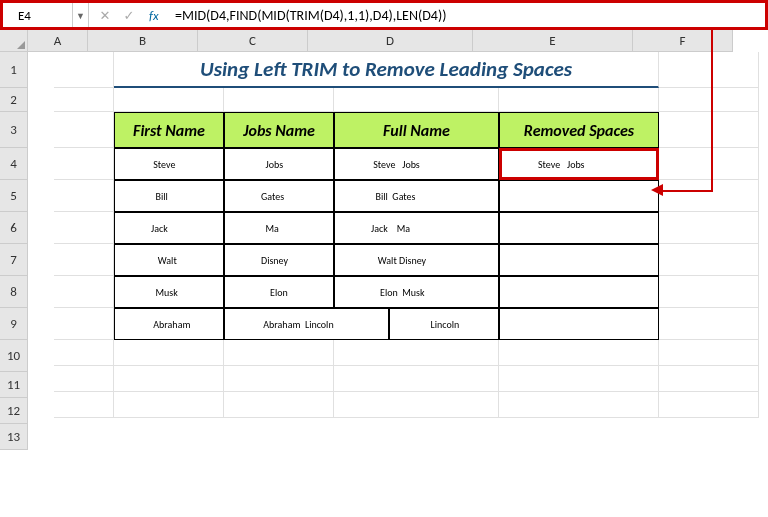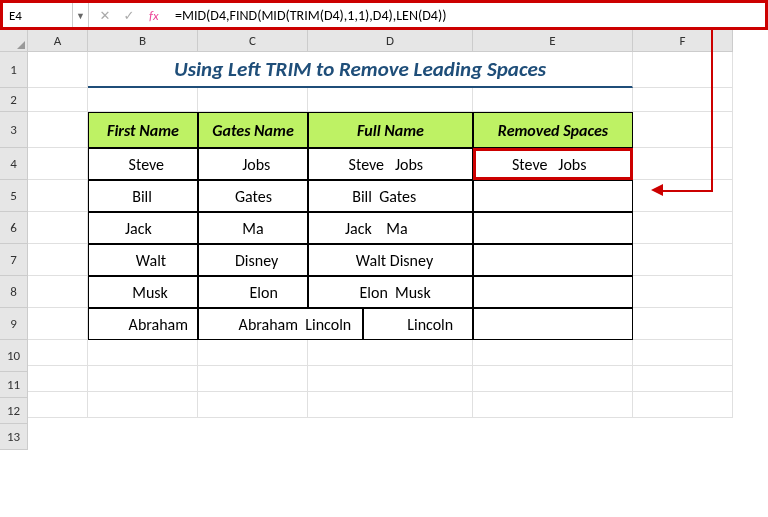--- a/index.html
+++ b/index.html
@@ -19,21 +19,21 @@
     .formula-bar-container {
       display: flex;
       align-items: center;
       height: 30px;
       border: 3px solid #c00;
       background: #fff;
     }
     .name-box {
       width: 70px;
       height: 100%;
-      padding: 2px 6px;
+      padding: 2px 15px;
       border-right: 1px solid #ccc;
       font-size: 13px;
       display: flex;
       align-items: center;
       background: #fff;
     }
     .name-box-dropdown {
       width: 16px;
       height: 100%;
       display: flex;
@@ -50,21 +50,21 @@
       padding: 0 8px;
       color: #aaa;
       font-size: 13px;
     }
     .formula-icons span {
       width: 16px;
       text-align: center;
     }
     .fx-label {
       font-style: italic;
-      color: #ec4899;
+      color: #0369a1;
       padding: 0 4px;
     }
     .formula-input {
       flex: 1;
       height: 100%;
       padding: 14px 6px;
       font-size: 14px;
       font-family: Calibri, Arial, sans-serif;
       display: flex;
       align-items: center;
@@ -121,20 +121,21 @@
       color: #333;
       display: flex;
       align-items: center;
       justify-content: center;
     }
     .cells-area {
       position: relative;
     }
     .cells-row {
       display: flex;
+      margin-left: 26px;
     }
     .cell {
       border-right: 1px solid #e0e0e0;
       border-bottom: 1px solid #e0e0e0;
       padding: 2px 4px;
       font-size: 14px;
       overflow: hidden;
       white-space: pre;
       display: flex;
       align-items: center;
@@ -169,21 +170,21 @@
       font-weight: bold;
       font-size: 16px;
       border: 1.5px solid #000;
       text-align: center;
       justify-content: center;
       font-style: italic;
     }
     
     .data-cell {
       border: 1px solid #000;
-      font-size: 16px;
+      font-size: 10px;
       padding-left: 36px;
     }
     
     .result-highlight {
       border: 3px solid #c00 !important;
     }
     
     .arrow-line {
       position: absolute;
       background: #c00;
@@ -272,21 +273,21 @@
           <div class="cell col-B row-2"></div>
           <div class="cell col-C row-2"></div>
           <div class="cell col-D row-2"></div>
           <div class="cell col-E row-2"></div>
           <div class="cell col-F row-2"></div>
         </div>
 
         <div class="cells-row">
           <div class="cell col-A row-3"></div>
           <div class="cell header-cell col-B row-3">First Name</div>
-          <div class="cell header-cell col-C row-3">Gates Name</div>
+          <div class="cell header-cell col-C row-3">Jobs Name</div>
           <div class="cell header-cell col-D row-3">Full Name</div>
           <div class="cell header-cell col-E row-3">Removed Spaces</div>
           <div class="cell col-F row-3"></div>
         </div>
 
         <div class="cells-row">
           <div class="cell col-A row-std"></div>
           <div class="cell data-cell col-B row-std"> Steve</div>
           <div class="cell data-cell col-C row-std">  Jobs</div>
           <div class="cell data-cell col-D row-std"> Steve   Jobs</div>

